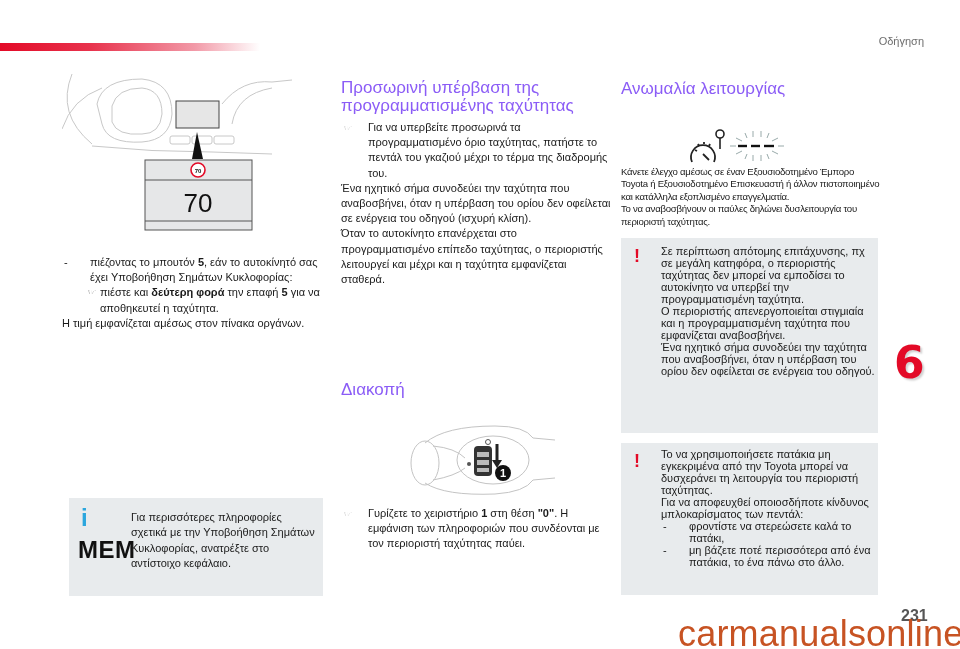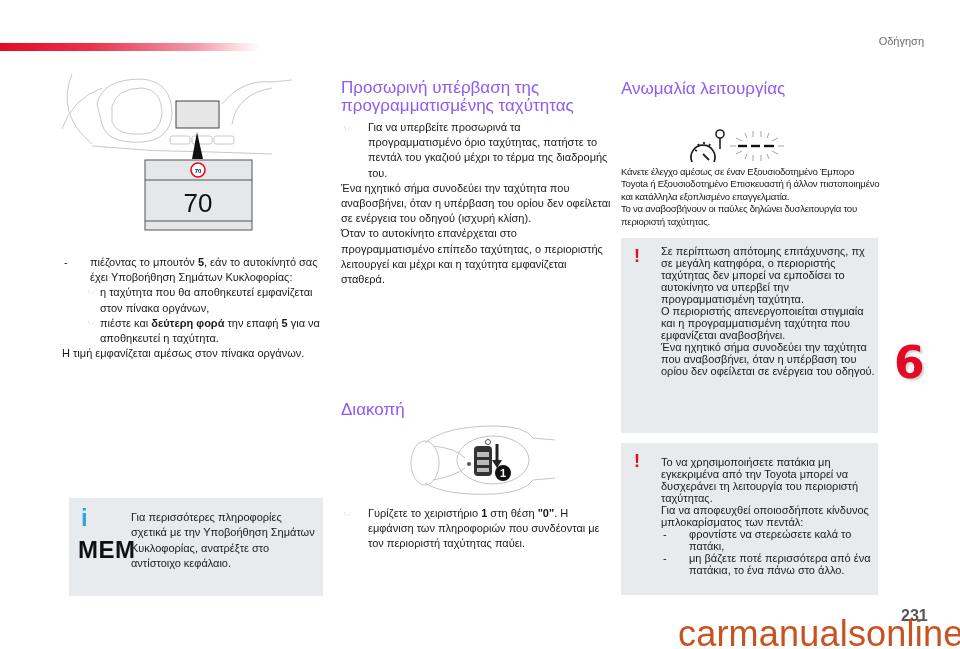--- a/index.html
+++ b/index.html
@@ -25,34 +25,34 @@
   .info-i { position: absolute; left: 12px; top: 6px; font-size: 24px; font-weight: bold; color: #2ba6de; font-family: "Liberation Sans", sans-serif; }
   .info-mem { position: absolute; left: 9px; top: 38px; font-size: 24px; font-weight: bold; color: #111; letter-spacing: 0.5px; }
   .info-text { position: absolute; left: 62px; top: 12px; width: 188px; font-size: 11px; line-height: 15.3px; }
 
   h2.title { font-size: 17px; font-weight: normal; line-height: 18px; color: #8b5cf6; }
   .mid-title { position: absolute; left: 341px; top: 79px; width: 270px; }
   .mid-body { position: absolute; left: 341px; top: 120px; width: 270px; }
   .ptr2 { padding-left: 27px; position: relative; }
   .ptr2 .ptr { position: absolute; left: 3px; top: 1px; font-size: 9px; color: #555; }
 
-  .stop-title { position: absolute; left: 341px; top: 381px; margin-top: 20px; }
+  .stop-title { position: absolute; left: 341px; top: 381px; }
   .stalk-illus { position: absolute; left: 405px; top: 418px; width: 150px; height: 80px; }
   .stop-body { position: absolute; left: 341px; top: 506px; width: 270px; }
 
   .right-title { position: absolute; left: 621px; top: 80px; }
   .fault-illus { position: absolute; left: 686px; top: 124px; width: 110px; height: 44px; }
   .fault-text { position: absolute; left: 621px; top: 166px; width: 262px; font-size: 9.6px; line-height: 12.4px; letter-spacing: -0.25px; }
 
   .warn-box { position: absolute; left: 621px; top: 238px; width: 257px; background: #e8ebed; }
   .warn-1 { top: 238px; height: 195px; }
   .warn-2 { top: 443px; height: 152px; }
   .warn-mark { position: absolute; left: 13px; top: 8px; font-size: 18px; font-weight: bold; color: #e30a27; }
   .warn-text { position: absolute; left: 40px; top: 7px; width: 214px; font-size: 11px; line-height: 12px; }
-  .warn-2 .warn-text { top: 5px; margin-top: 8px; }
+  .warn-2 .warn-text { top: 5px; }
   .dash2 { padding-left: 28px; position: relative; }
   .dash2 .dash { position: absolute; left: 2px; top: 0; }
 
   .chapter { position: absolute; left: 894px; top: 337px; font-size: 44px; font-weight: bold; color: #e30a27;
     text-shadow: 2px 2px 2px rgba(0,0,0,0.18); font-family: "DejaVu Sans", sans-serif; }
   .page-num { position: absolute; left: 901px; top: 607px; font-size: 16px; color: #555; font-weight: bold; }
   .watermark { position: absolute; left: 678px; top: 613px; font-size: 36px; color: #c2410c; letter-spacing: 0.2px; opacity: 0.9; }
 </style>
 </head>
 <body>
@@ -83,21 +83,20 @@
   <text x="136" y="138" text-anchor="middle" font-size="26" font-family="Liberation Sans, sans-serif" fill="#111">70</text>
 </svg>
 
 <div class="left-list body-text">
   <div class="dash-item">
     <span class="dash">-</span>
     <span>πιέζοντας το μπουτόν </span><span class="b">5</span><span>, εάν το αυτοκίνητό σας έχει Υποβοήθηση Σημάτων Κυκλοφορίας:</span>
   </div>
   <div class="ptr-item">
     <span class="ptr">☞</span>
-    <span>η ταχύτητα που θα αποθηκευτεί εμφανίζεται στον πίνακα οργάνων,</span>
   </div>
   <div class="ptr-item">
     <span class="ptr">☞</span>
     <span>πιέστε και </span><span class="b">δεύτερη φορά</span><span> την επαφή </span><span class="b">5</span><span> για να αποθηκευτεί η ταχύτητα.</span>
   </div>
   <div>Η τιμή εμφανίζεται αμέσως στον πίνακα οργάνων.</div>
 </div>
 
 <div class="info-box">
   <span class="info-i">i</span>

